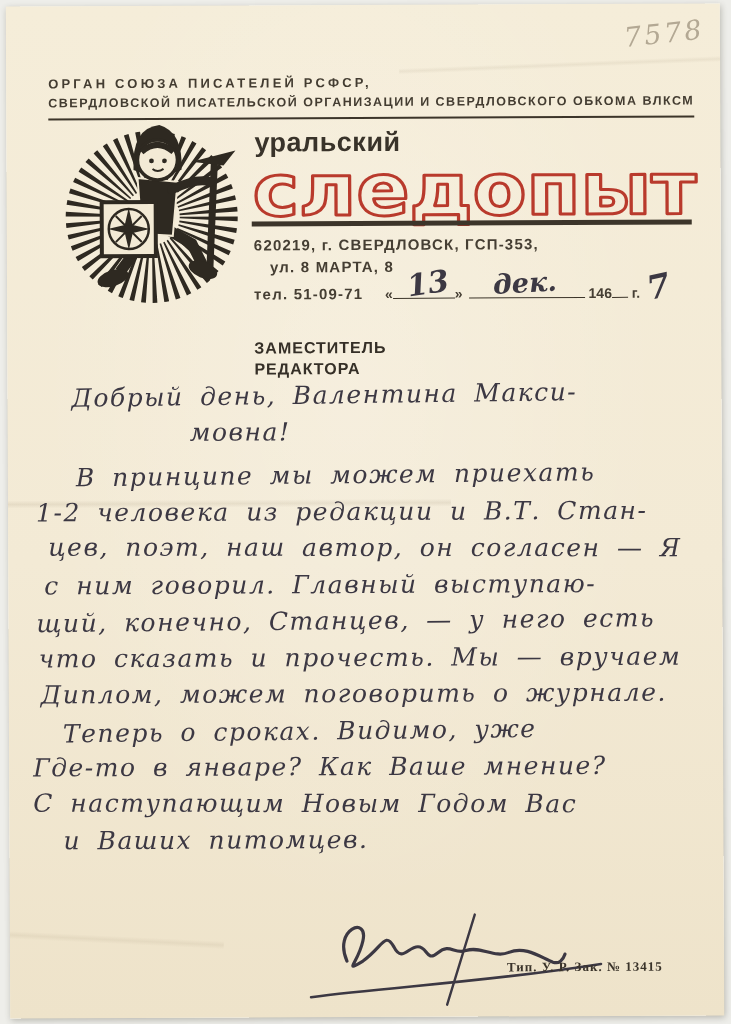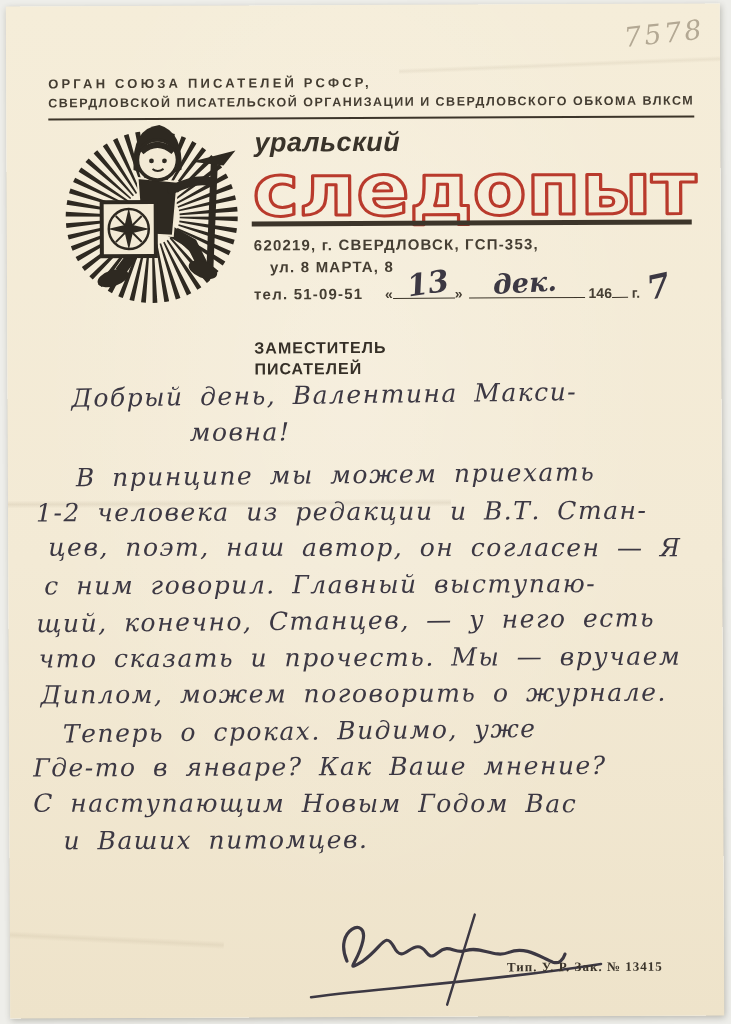--- a/index.html
+++ b/index.html
@@ -32,21 +32,21 @@
     transform:rotate(-6deg);opacity:.85;
   }
 
   .org-line{position:absolute;left:42px;color:#433c31;font-weight:bold;}
   .org-line.l1{top:70px;font-size:13px;letter-spacing:3.2px;}
   .org-line.l2{top:90px;font-size:12.5px;letter-spacing:1.5px;}
   .org-rule{position:absolute;left:42px;top:112px;width:646px;height:2px;background:#3c352a;}
 
   .logo-wrap{position:absolute;left:45px;top:112px;width:200px;height:190px;}
 
-  .mag-small{position:absolute;left:248px;top:122px;font-size:27px;font-weight:bold;color:#39332a;letter-spacing:0.5px;font-style:italic;}
+  .mag-small{position:absolute;left:248px;top:122px;font-size:27px;font-weight:bold;color:#39332a;letter-spacing:0.5px;}
   .mag-large-svg{position:absolute;left:243px;top:146px;}
   .mast-rule{position:absolute;left:245px;top:216px;width:440px;height:5px;background:#3c352a;}
 
   .addr{position:absolute;left:247px;color:#453e33;font-weight:bold;font-size:15px;letter-spacing:1.2px;}
   .addr.a1{top:231px;}
   .addr.a2{top:253px;margin-left:16px;}
   .phone{position:absolute;left:247px;top:280px;color:#453e33;font-weight:bold;font-size:15px;letter-spacing:1.2px;}
 
   .date-form{position:absolute;left:378px;top:281px;width:312px;color:#453e33;font-size:14px;font-weight:bold;white-space:nowrap;}
   .blank{display:inline-block;border-bottom:1.5px solid #3c352a;height:12px;}
@@ -138,34 +138,34 @@
   </div>
 
   <div class="mag-small">уральский</div>
   <svg class="mag-large-svg" width="452" height="84" viewBox="0 0 452 84">
     <text x="3" y="64" font-family="DejaVu Sans, sans-serif" font-weight="bold" font-size="72" fill="none" stroke="#b93a2c" stroke-width="3" stroke-linejoin="round" textLength="444" lengthAdjust="spacingAndGlyphs">следопыт</text>
   </svg>
   <div class="mast-rule"></div>
 
   <div class="addr a1">620219, г. СВЕРДЛОВСК, ГСП-353,</div>
   <div class="addr a2">ул. 8 МАРТА, 8</div>
-  <div class="phone">тел. 51-09-51</div>
+  <div class="phone">тел. 51-09-71</div>
 
   <div class="date-form">
     <span>«</span><span class="blank b1"></span><span>»</span><span class="blank b2"></span>
     <span>146</span><span class="blank b3"></span>
     <span>г.</span>
     <span class="hand day">13</span>
     <span class="hand month">дек.</span>
     <span class="hand ydigit">7</span>
   </div>
 
   <div class="deputy">
     <div>ЗАМЕСТИТЕЛЬ</div>
-    <div>ПИСАТЕЛЕЙ</div>
+    <div>РЕДАКТОРА</div>
   </div>
 
   <div class="hand-body">
       <div class="hand-line">Добрый день, Валентина Макси-</div>
       <div class="hand-line">мовна!</div>
       <div class="hand-line">В принципе мы можем приехать</div>
       <div class="hand-line">1-2 человека из редакции и В.Т. Стан-</div>
       <div class="hand-line">цев, поэт, наш автор, он согласен — Я</div>
       <div class="hand-line">с ним говорил. Главный выступаю-</div>
       <div class="hand-line">щий, конечно, Станцев, — у него есть</div>

